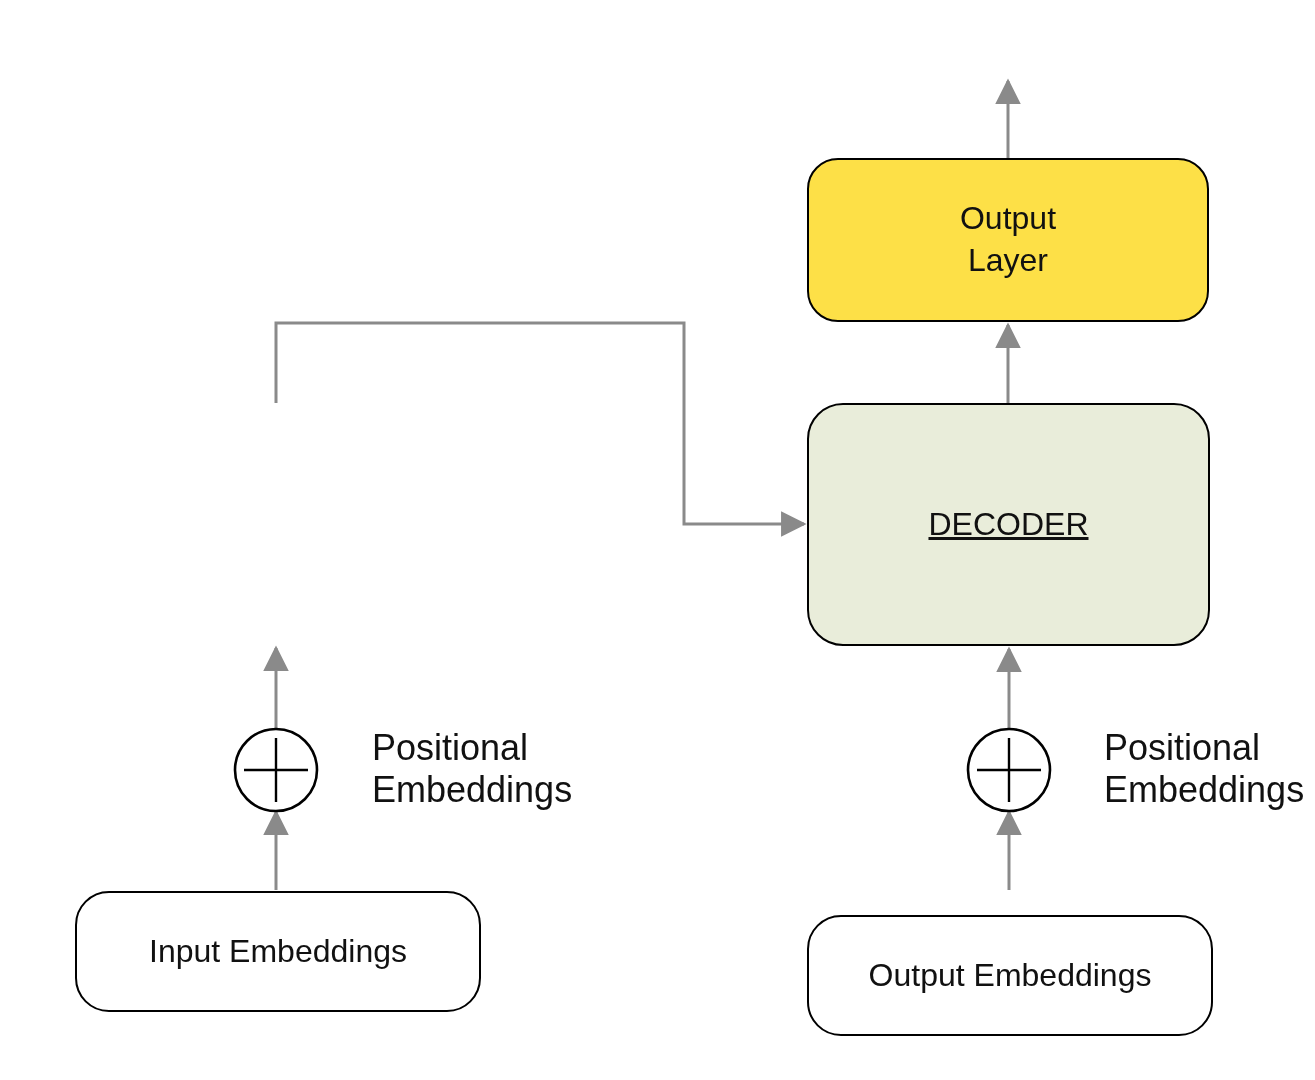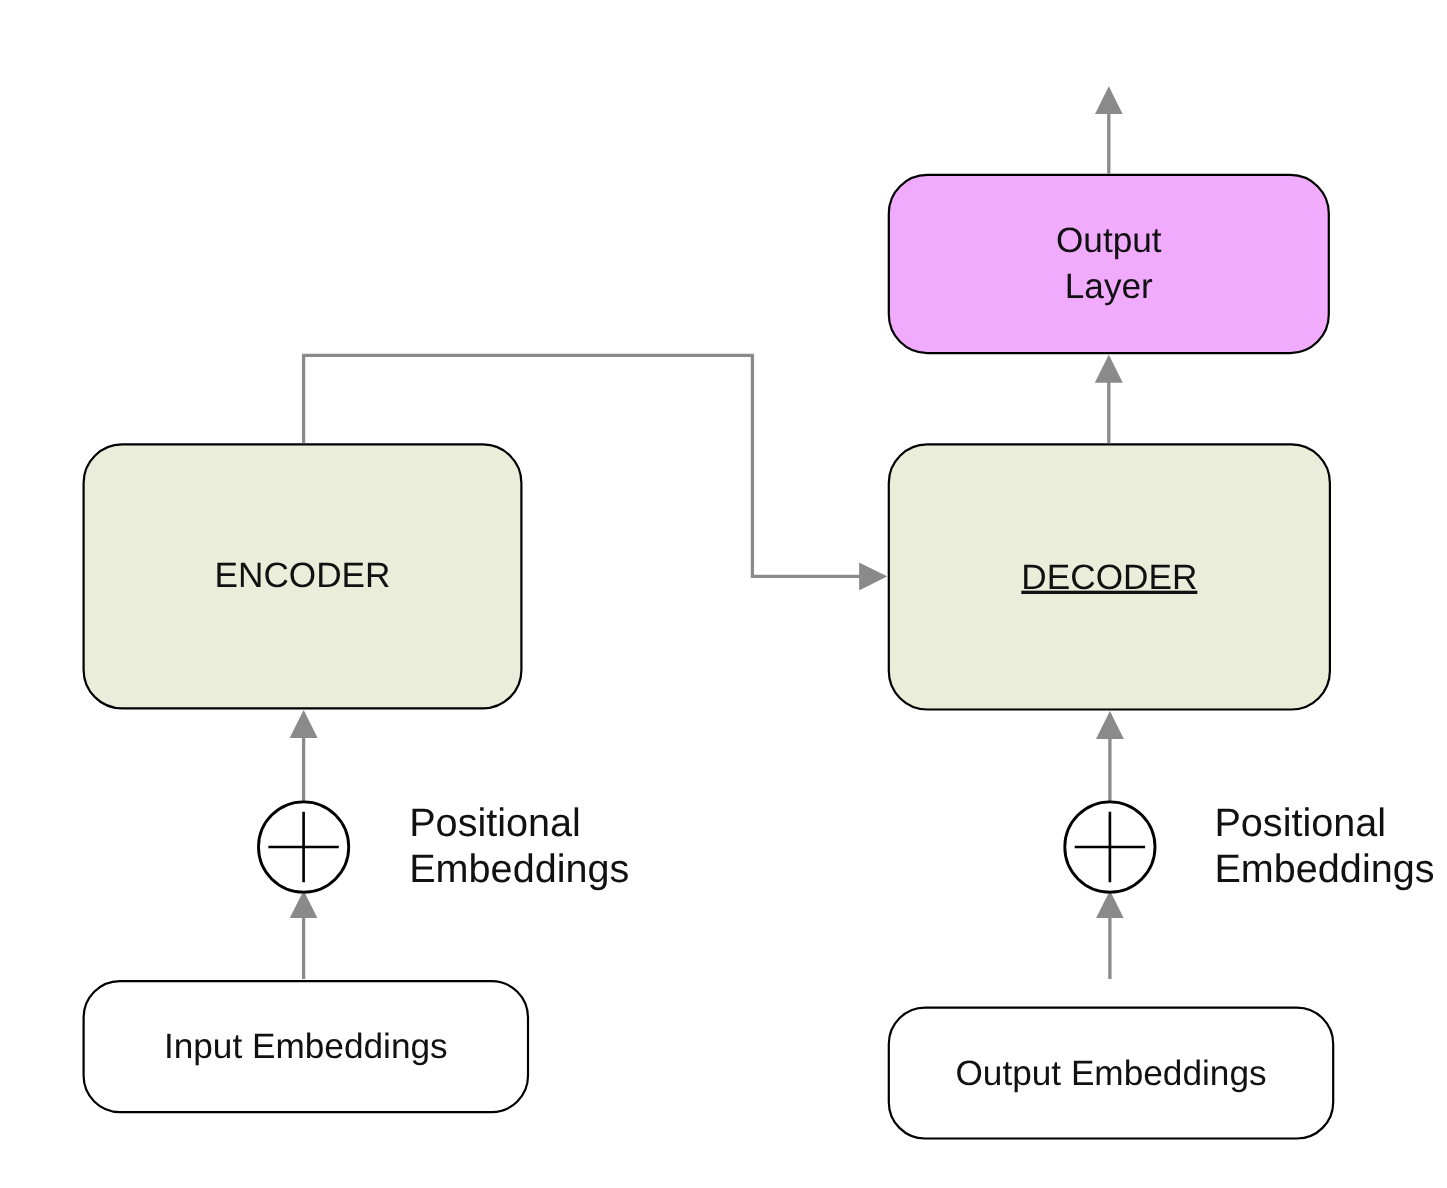--- a/index.html
+++ b/index.html
@@ -66,29 +66,26 @@
   .adder-plus {
     stroke-width: 2.4px;
     fill: none;
   }
 </style>
 </head>
 <body>
 
 <div class="canvas">
 
-  <div class="block big" id="encoder-block" style="background-color: rgb(233, 237, 218); border-color: rgb(0, 0, 0);">
-    <span>ENCODER</span>
-  </div>
 
   <div class="block big" id="decoder-block" style="background-color: rgb(233, 237, 218); border-color: rgb(0, 0, 0);">
     <span>DECODER</span>
   </div>
 
-  <div class="block big" id="output-layer-block" style="background-color: #f0abfc; border-color: rgb(0, 0, 0);">
+  <div class="block big" id="output-layer-block" style="background-color: #fde047; border-color: rgb(0, 0, 0); border-radius: 31px;">
     <span>Output
 Layer</span>
   </div>
 
   <div class="block small" id="input-embeddings-block" style="background-color: rgb(255, 255, 255); border-color: rgb(0, 0, 0);">
     <span>Input Embeddings</span>
   </div>
 
   <div class="block small" id="output-embeddings-block" style="background-color: rgb(255, 255, 255); border-color: rgb(0, 0, 0);">
     <span>Output Embeddings</span>

